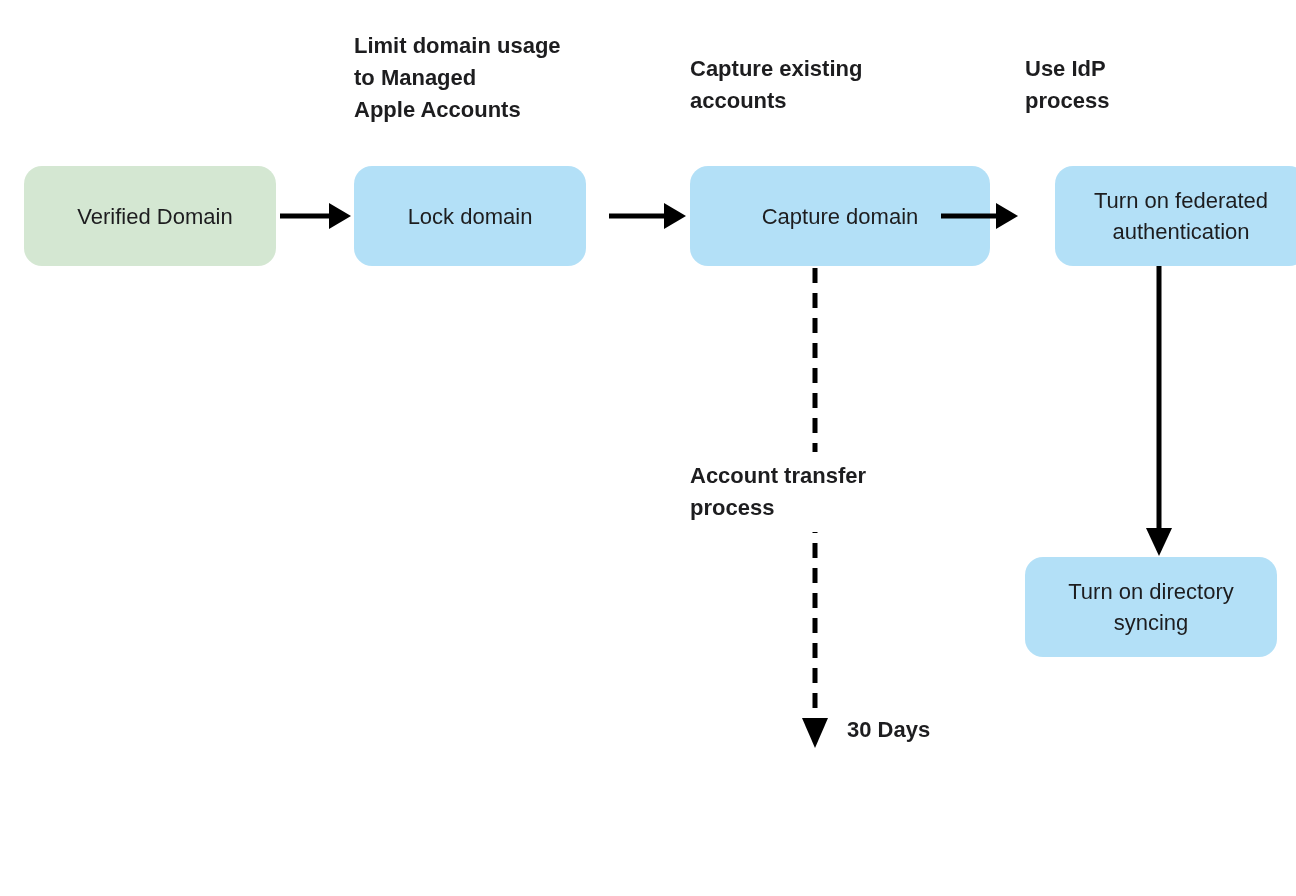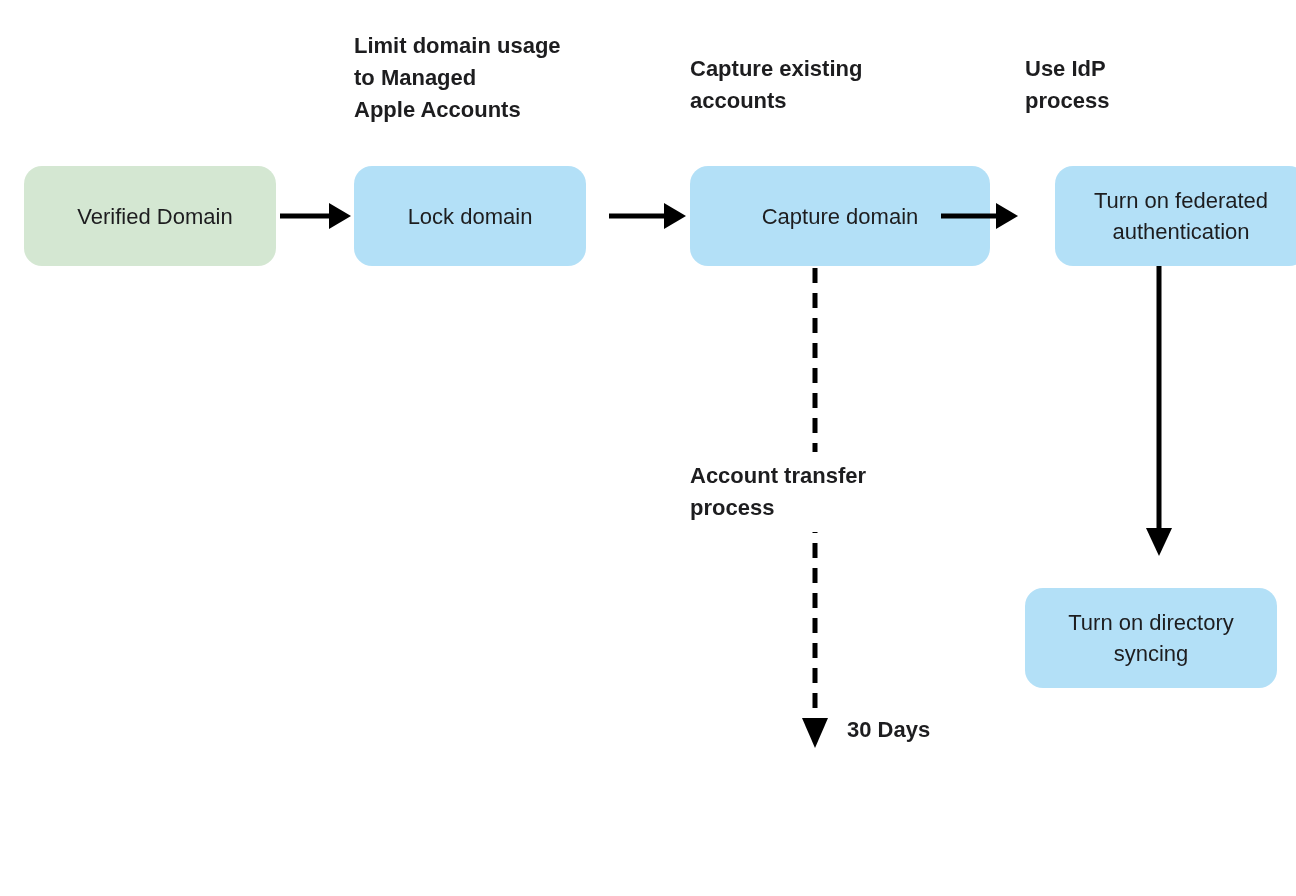--- a/index.html
+++ b/index.html
@@ -96,21 +96,21 @@
   </div>
 
   <div class="node green" style="left:24px; top:166px; width:252px; height:100px;padding-left:28px;">Verified Domain</div>
 
   <div class="node blue" style="left:354px; top:166px; width:232px; height:100px;">Lock domain</div>
 
   <div class="node blue" style="left:690px; top:166px; width:300px; height:100px;">Capture domain</div>
 
   <div class="node blue" style="left:1055px; top:166px; width:252px; height:100px;">Turn on federated authentication</div>
 
-  <div class="node blue" style="left:1025px; top:588px; width:252px; height:100px;">Turn on directory syncing</div>
+  <div class="node blue" style="left:1025px; top:557px; width:252px; height:100px;">Turn on directory syncing</div>
 
 
   <svg class="arrow" style="left:280px; top:200px;" width="72" height="32">
     <line class="arrow-line" x1="0" y1="16" x2="50" y2="16"></line>
     <polygon class="arrow-head" points="49,3 49,29 71,16"></polygon>
   </svg>
 
   <svg class="arrow" style="left:609px; top:200px;" width="78" height="32">
     <line class="arrow-line" x1="0" y1="16" x2="56" y2="16"></line>
     <polygon class="arrow-head" points="55,3 55,29 77,16"></polygon>

